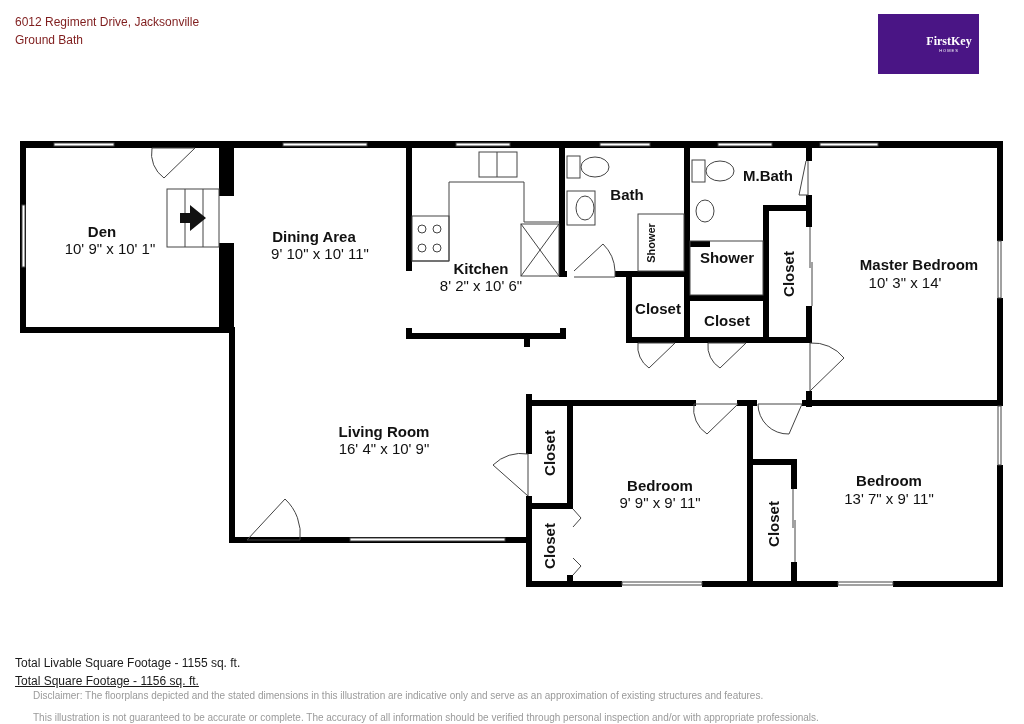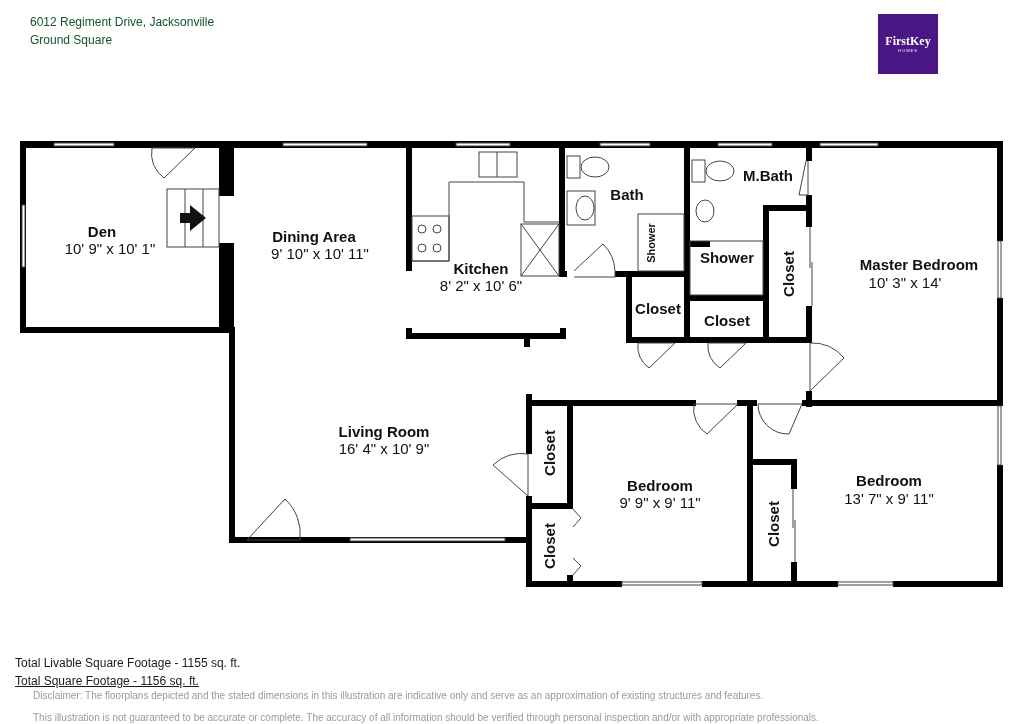--- a/index.html
+++ b/index.html
@@ -1,36 +1,36 @@
 <!DOCTYPE html>
 <html><head>
 <meta charset="utf-8">
 <style>
   html, body { margin:0; padding:0; background:#ffffff; }
   body { width:1024px; height:724px; position:relative; overflow:hidden; font-family:"Liberation Sans", sans-serif; color:#111; }
-  .hdr { position:absolute; left:30px; font-size:12px; color:#14532d; }
+  .hdr { position:absolute; left:15px; font-size:12px; color:#7f1d1d; }
   #addr { top:15px; }
   #floor { top:33px; }
-  .logo { position:absolute; left:878px; top:14px; width:60px; height:60px; background:#4a1585; display:flex; flex-direction:column; align-items:center; justify-content:center; color:#fff; }
+  .logo { position:absolute; left:878px; top:14px; width:60px; height:60px; background:#4a1585; display:flex; flex-direction:column; align-items:center; justify-content:center; color:#fff;padding-left:41px; }
   .logo .b { font-family:"Liberation Serif", serif; font-weight:bold; font-size:12px; line-height:12px; }
   .logo .s { font-size:4px; letter-spacing:1px; margin-top:1px; }
   svg { position:absolute; left:0; top:0; }
   .rn { font-weight:bold; font-size:15px; fill:#111; text-anchor:middle; }
   .rd { font-size:15px; fill:#111; text-anchor:middle; }
   .foot1 { position:absolute; left:15px; top:656px; font-size:12px; color:#1a1a1a; }
   .foot2 { position:absolute; left:15px; top:674px; font-size:12px; color:#1a1a1a;text-decoration:underline; }
   .disc { position:absolute; left:33px; font-size:10px; color:#9a9a9a; }
   #disc1 { top:690px; }
   #disc2 { top:712px;text-align:right; }
 </style>
 </head>
 <body>
 
 <div class="hdr" id="addr">6012 Regiment Drive, Jacksonville</div>
-<div class="hdr" id="floor">Ground Square</div>
+<div class="hdr" id="floor">Ground Bath</div>
 
 <div class="logo">
   <div class="b">FirstKey</div>
   <div class="s">HOMES</div>
 </div>
 
 <svg width="1024" height="724" viewBox="0 0 1024 724">
   <g fill="#000">
 
     <rect x="20" y="141" width="983" height="7"></rect>

